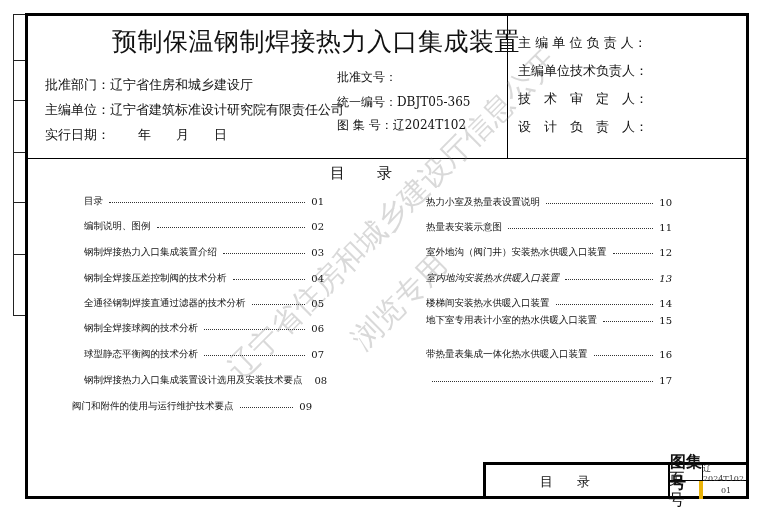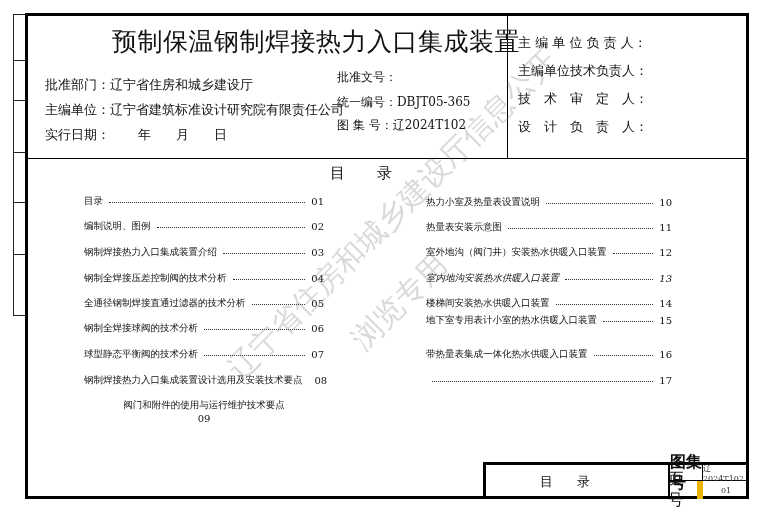--- a/index.html
+++ b/index.html
@@ -118,21 +118,21 @@
   <div class="toc-row" style="left:84px;top:347px;width:240px;">
       <span class="toc-label">球型静态平衡阀的技术分析</span>
       <span class="toc-dots"></span>
       <span class="toc-page">07</span>
     </div>
   <div class="toc-row" style="left:84px;top:373px;width:240px;">
       <span class="toc-label">钢制焊接热力入口集成装置设计选用及安装技术要点</span>
       <span class="toc-dots"></span>
       <span class="toc-page">08</span>
     </div>
-  <div class="toc-row" style="left:84px;top:399px;width:240px;flex-direction:column;">
+  <div class="toc-row" style="left:72px;top:399px;width:240px;">
       <span class="toc-label">阀门和附件的使用与运行维护技术要点</span>
       <span class="toc-dots"></span>
       <span class="toc-page">09</span>
     </div>
 </div>
 
 <div id="toc-right">
   <div class="toc-row" style="left:426px;top:195px;width:246px;">
       <span class="toc-label">热力小室及热量表设置说明</span>
       <span class="toc-dots"></span>
@@ -171,17 +171,17 @@
   <div class="toc-row" style="left:426px;top:373px;width:246px;">
       <span class="toc-dots"></span>
       <span class="toc-page">17</span>
     </div>
 </div>
 
 <div class="abs tb"></div>
 <div class="abs tb-name">目录</div>
 <div class="tb-cell" style="left:670px;top:465px;width:33px;height:16px;border-right:1px solid #000;border-bottom:1px solid #000;font-weight:bold;">图集号</div>
 <div class="tb-cell tb-val" style="left:703px;top:465px;width:46px;height:16px;border-bottom:1px solid #000;">辽2024T102</div>
-<div class="tb-cell" style="left:670px;top:481px;width:33px;height:18px;border-right:6px solid #eab308;">页　号</div>
+<div class="tb-cell" style="left:670px;top:481px;width:33px;height:18px;border-right:4px solid #eab308;">页　号</div>
 <div class="tb-cell tb-val" style="left:703px;top:481px;width:46px;height:18px;">01</div>
 
 <div class="abs watermark" style="left:248px;top:348px;font-size:30px;transform:rotate(-45deg);">辽宁省住房和城乡建设厅信息公开</div>
 <div class="abs watermark" style="left:372px;top:318px;font-size:30px;transform:rotate(-45deg);">浏览专用</div>
 
 </body></html>

